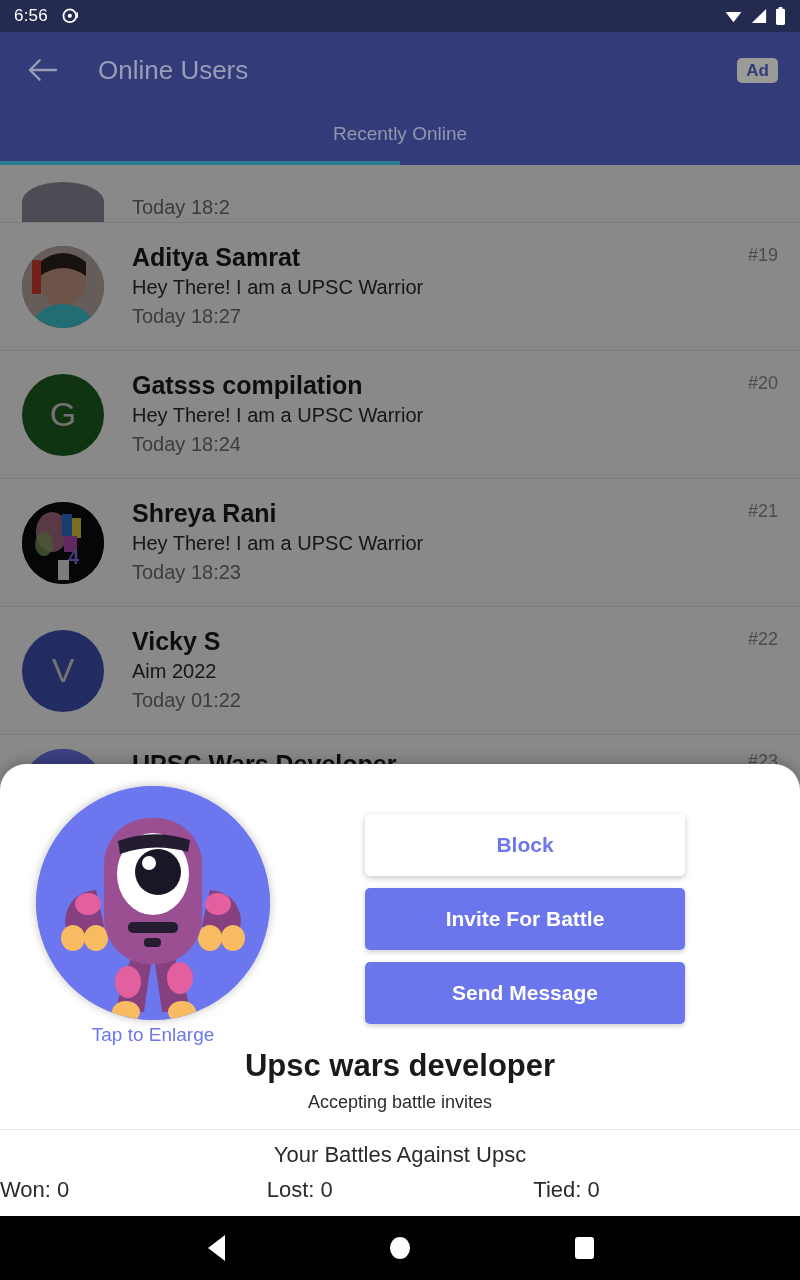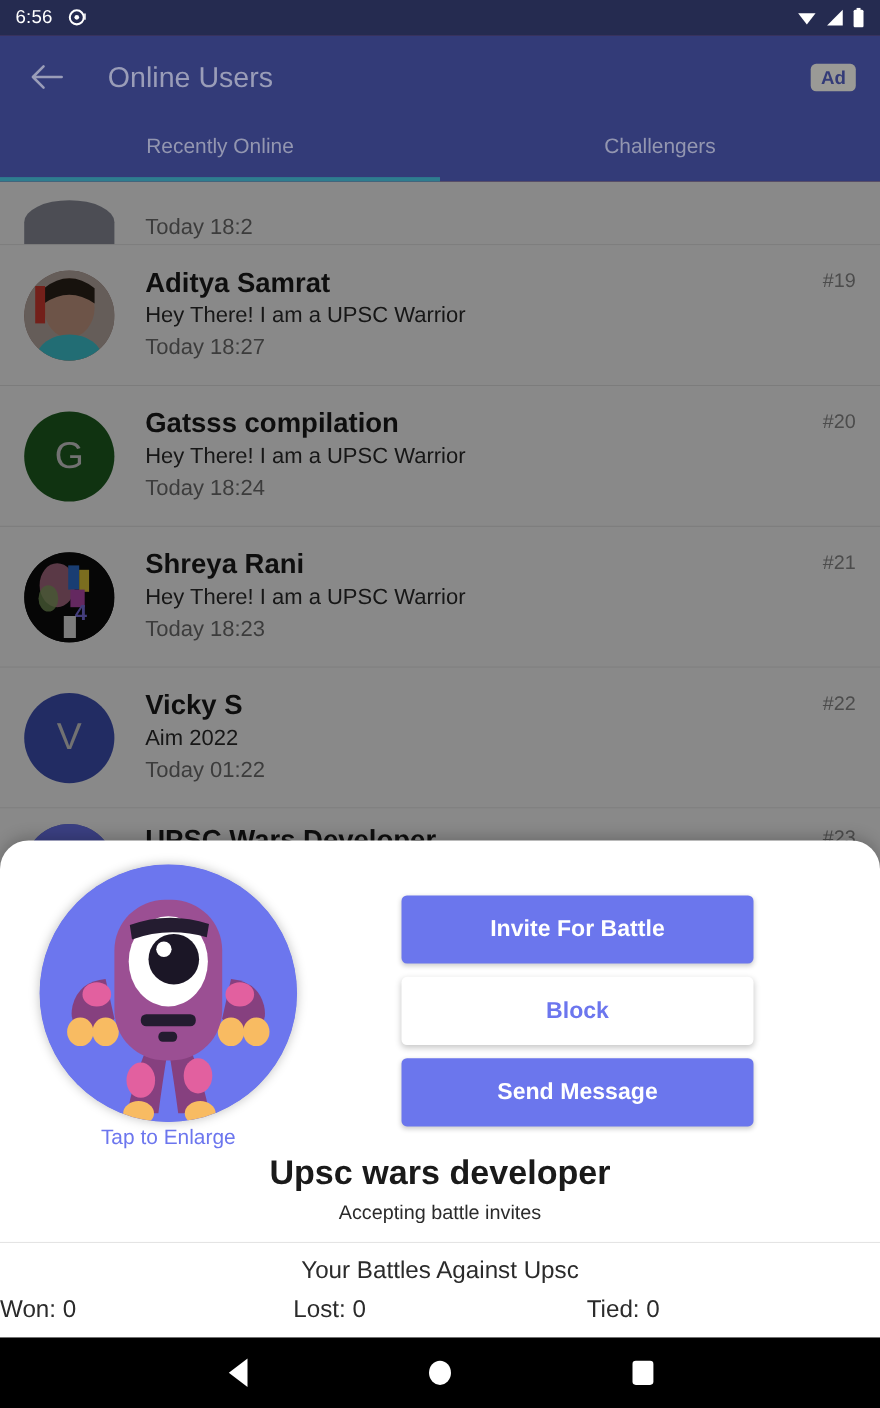--- a/index.html
+++ b/index.html
@@ -150,21 +150,20 @@
       <div class="back-arrow">
         <svg width="31" height="26" viewBox="0 0 32 26">
           <path d="M13 3 L3 13 L13 23 M3 13 H30" fill="none" stroke="#9a9db8" stroke-width="2.4" stroke-linecap="round" stroke-linejoin="round"></path>
         </svg>
       </div>
       <div class="appbar-title">Online Users</div>
       <div class="ad-badge">Ad</div>
     </div>
     <div class="tabs">
       <div class="tab">Recently Online</div>
-      <div class="tab">Challengers</div>
       <div class="tab-indicator"></div>
     </div>
   </div>
 
   <div class="listarea">
 
     <div class="row partial-top">
       <div class="avatar" style="background:#8a8d9a; height:40px; flex-basis:82px; width:82px; border-radius:50% 50% 0 0;"></div>
       <div class="row-text">
         <div class="row-time">Today 18:2</div>
@@ -282,22 +281,22 @@
 
             <path d="M82 55 Q117 42 154 54 L152 66 Q117 56 84 68 Z" fill="#241c30"></path>
 
             <rect x="92" y="136" width="50" height="11" rx="5" fill="#241c30"></rect>
             <rect x="108" y="152" width="17" height="9" rx="4" fill="#241c30"></rect>
           </svg>
         </div>
         <div class="enlarge-link">Tap to Enlarge</div>
       </div>
       <div class="actions-col">
+        <button class="btn btn-block">Block</button>
         <button class="btn btn-filled">Invite For Battle</button>
-        <button class="btn btn-block">Block</button>
         <button class="btn btn-filled">Send Message</button>
       </div>
     </div>
     <div class="sheet-name">Upsc wars developer</div>
     <div class="sheet-sub">Accepting battle invites</div>
     <div class="stats">
       <div class="stats-title">Your Battles Against Upsc</div>
       <div class="stats-row">
         <div class="stat">Won: 0</div>
         <div class="stat">Lost: 0</div>

